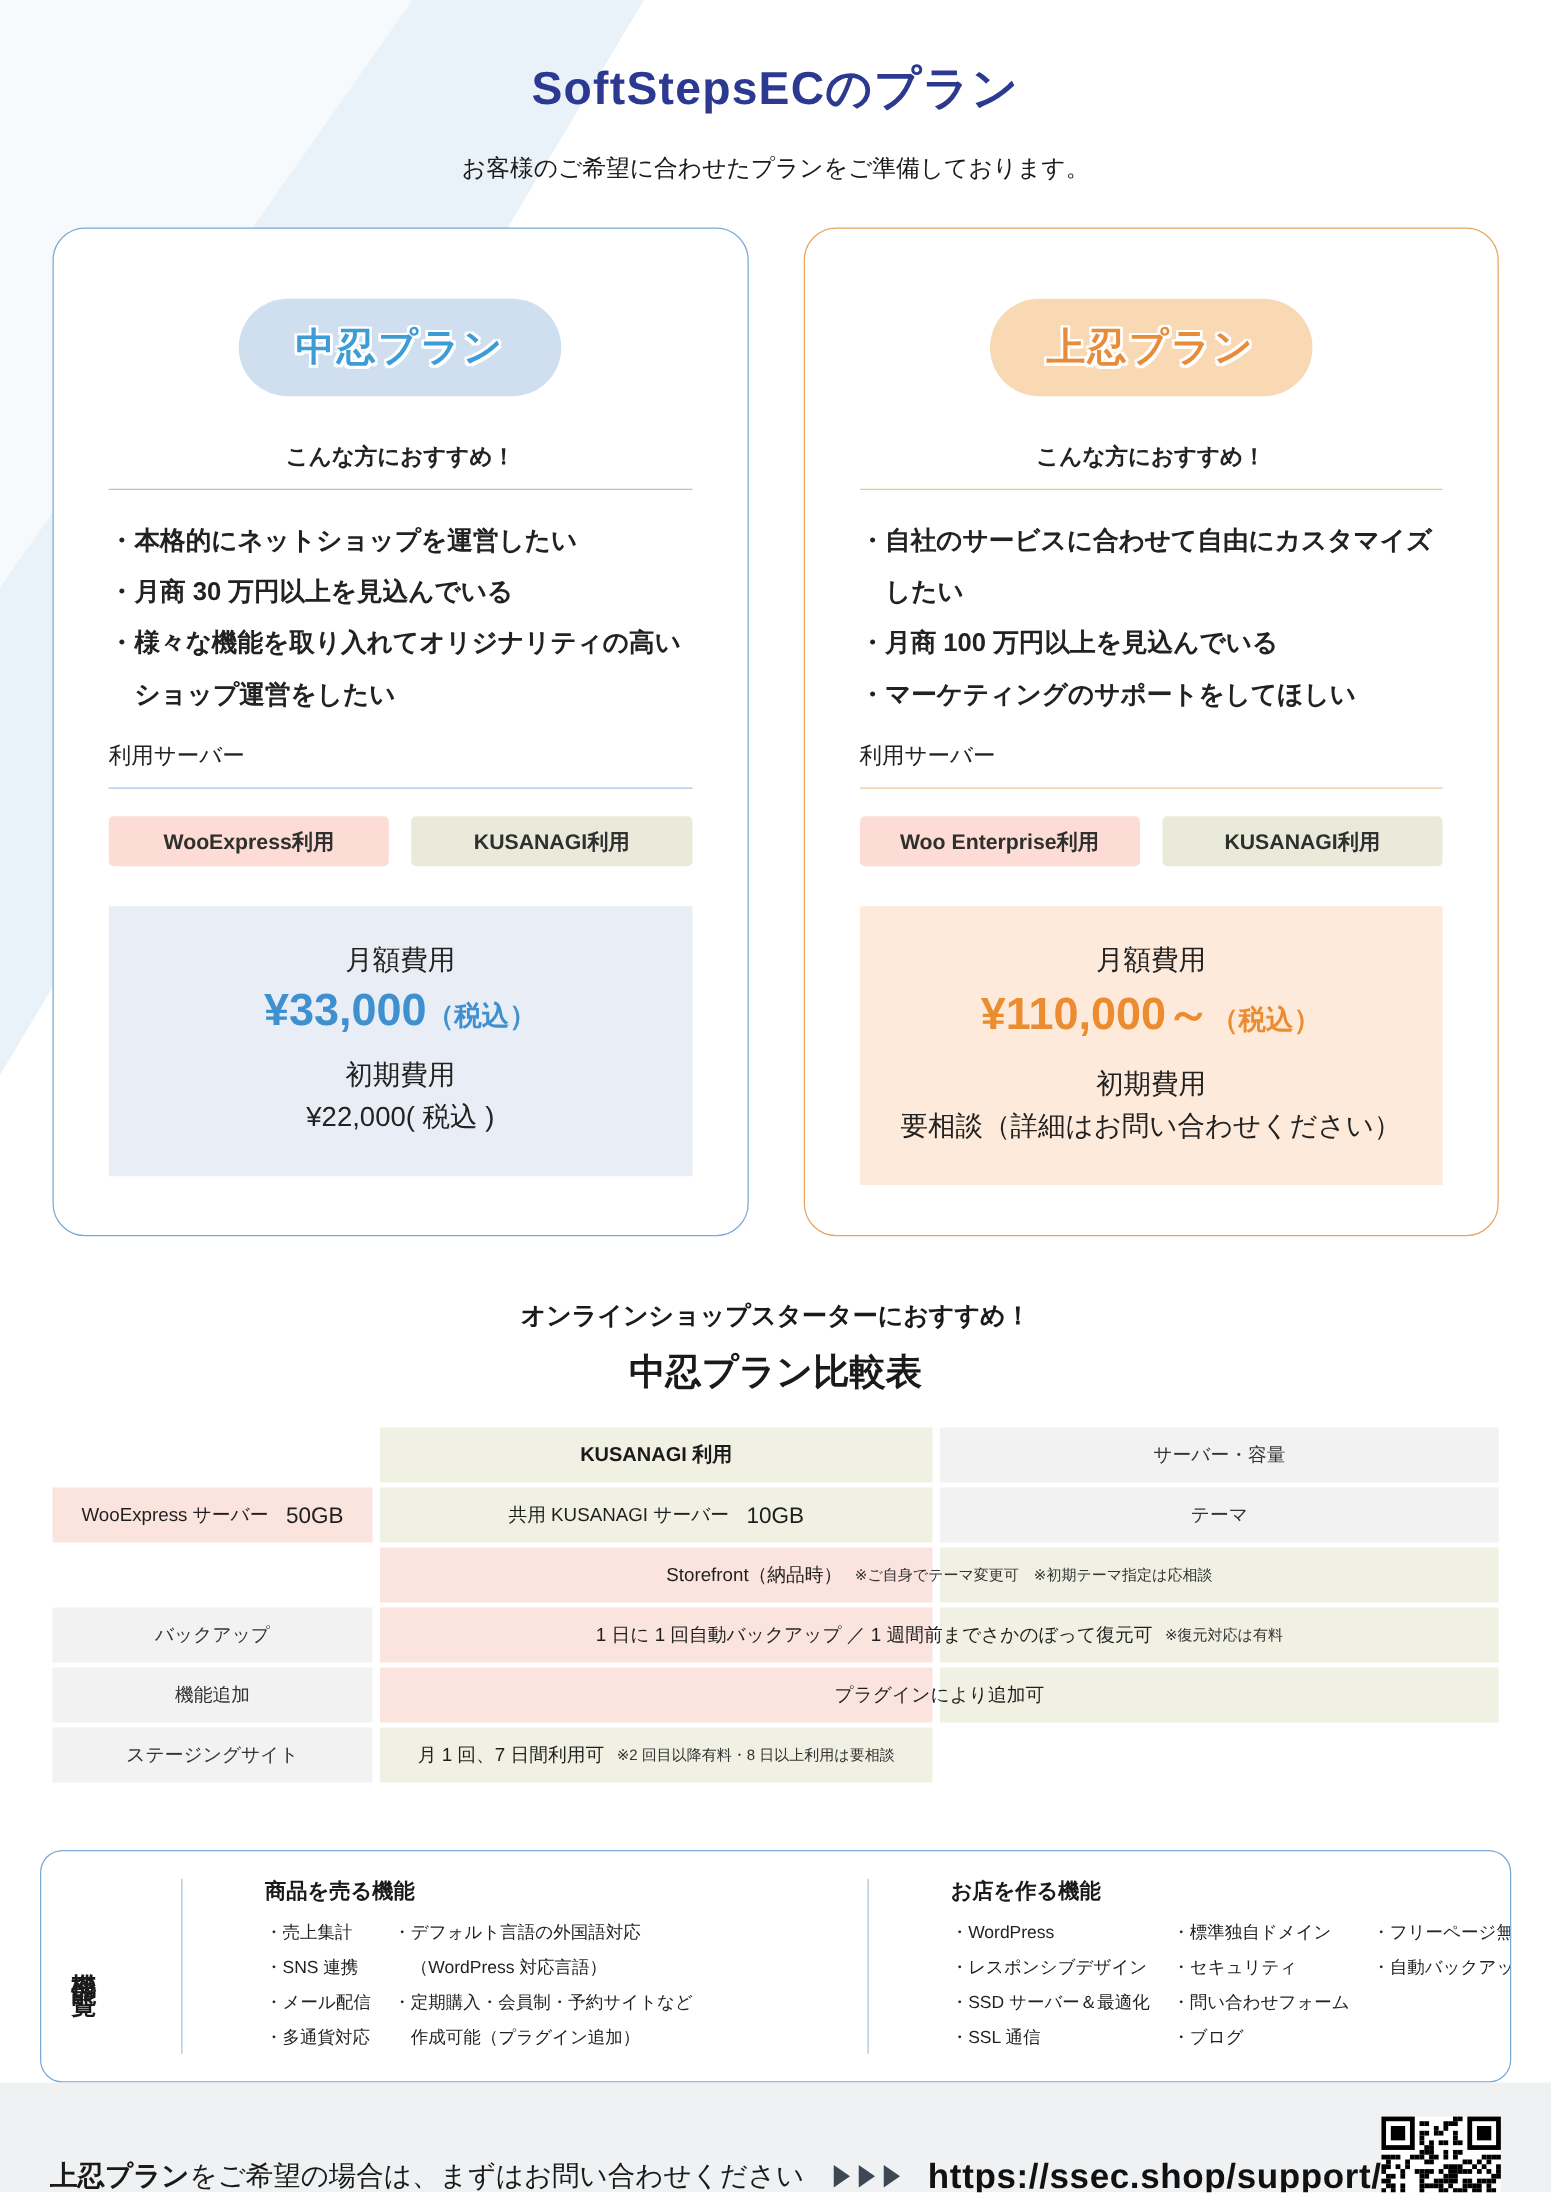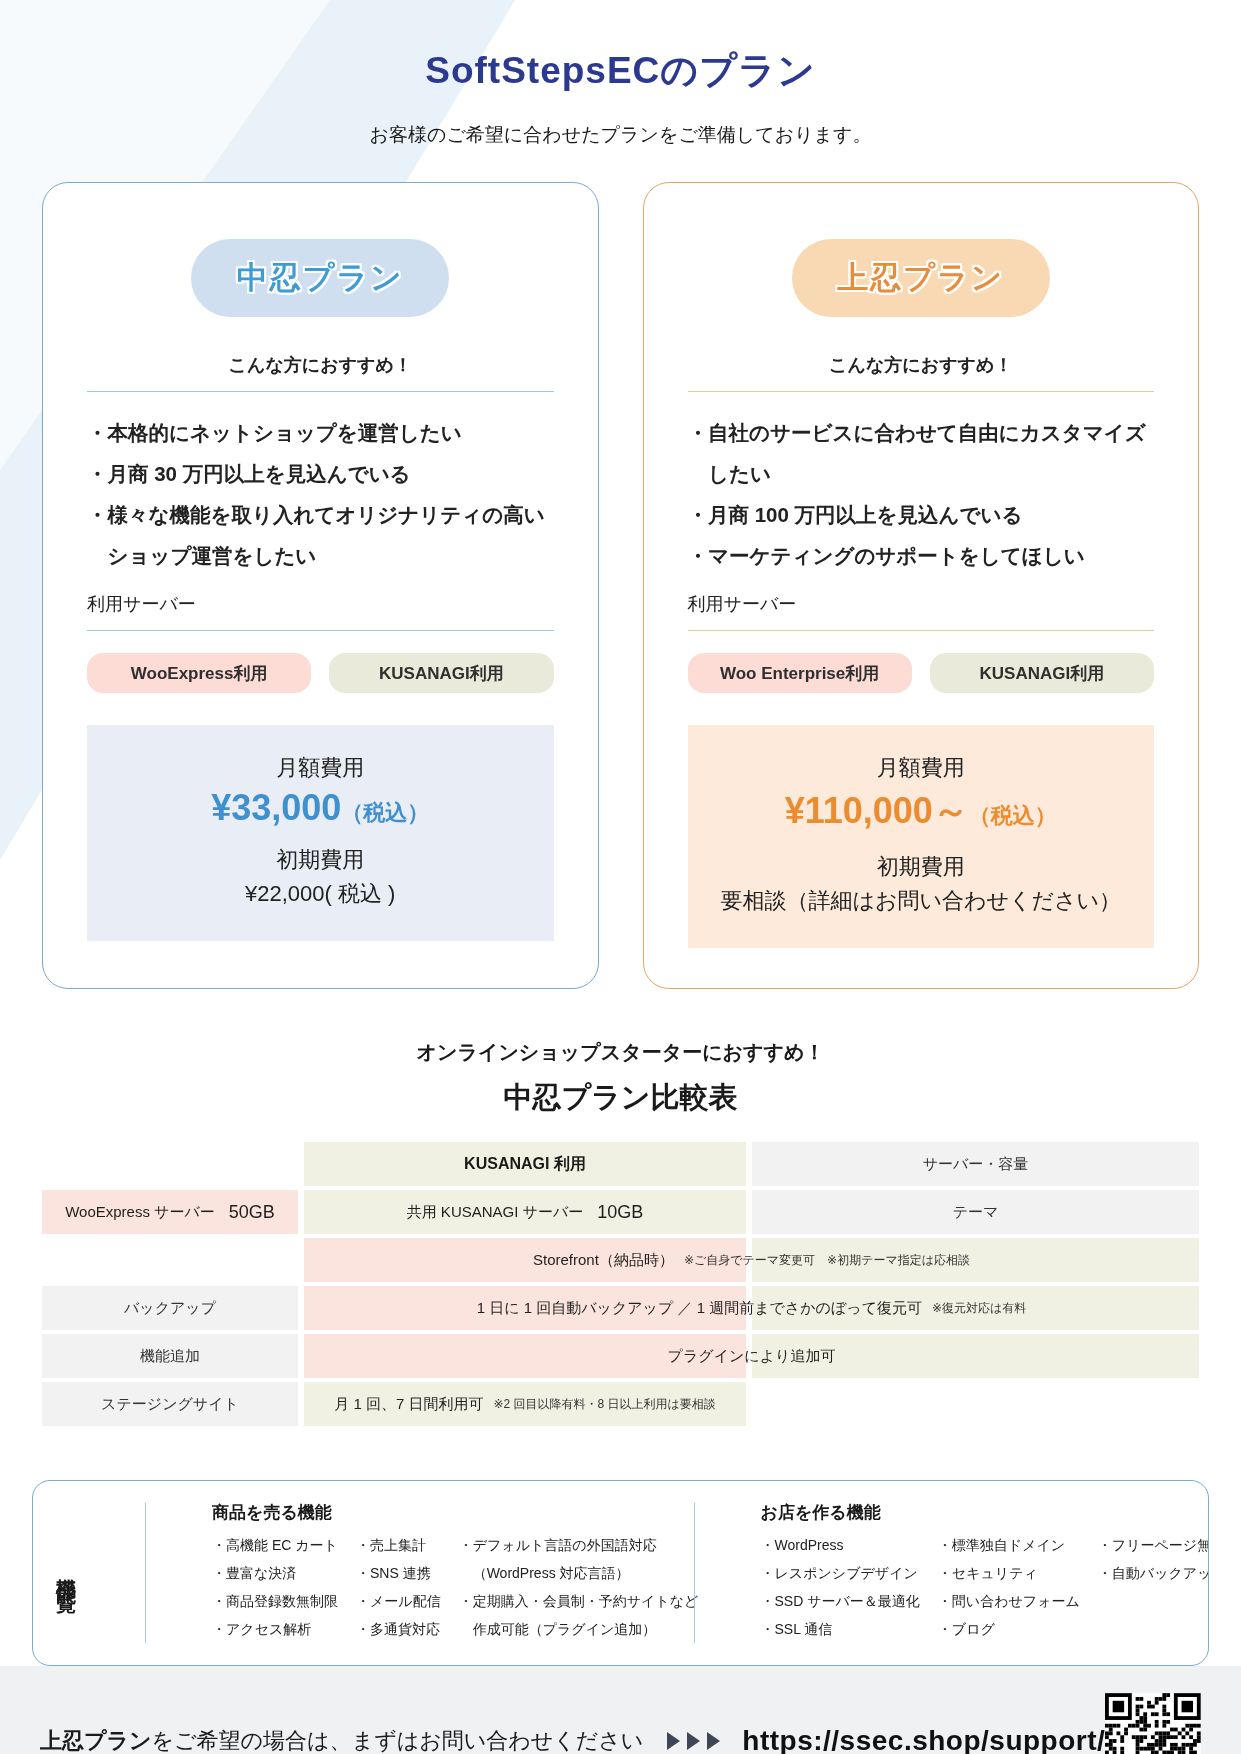--- a/index.html
+++ b/index.html
@@ -32,21 +32,21 @@
   hr.divider { border:none; border-top:1px solid #a8c4e0; margin-top:14px; }
   .card-orange hr.divider { border-top-color:#ecc79c; }
 
   .bullets { margin-top:20px; min-height:170px; }
   .bullet { font-size:20.5px; font-weight:700; line-height:2; color:#222;
             padding-left:1em; text-indent:-1em; }
 
   .server-heading { margin-top:10px; text-align:left; font-size:18px; color:#222; }
 
   .badges { display:flex; gap:18px; margin-top:22px; }
-  .badge { flex:1; height:40px; border-radius:16px; display:flex; align-items:center; justify-content:center;
+  .badge { flex:1; height:40px; border-radius:4px; display:flex; align-items:center; justify-content:center;
            font-size:17px; font-weight:700; color:#2f2f2f; }
   .badge-pink  { background:#fcdcd4; }
   .badge-olive { background:#e9ead9; }
 
   .price-panel { margin-top:32px; padding:28px 8px 32px; text-align:center; }
   .panel-blue   { background:#e9edf5; }
   .panel-orange { background:#fdeadb; }
   .price-label { font-size:22px; color:#222; }
   .price { margin:4px 0 16px; font-size:36px; font-weight:800; }
   .price-blue   { color:#3f90cf; }
@@ -205,26 +205,20 @@
     </div>
 
     <div class="features">
       <div class="f-label">
         <span>機能一覧</span>
       </div>
       <div class="f-sep"></div>
       <div class="f-group">
         <div class="f-heading">商品を売る機能</div>
         <div class="f-cols">
-          <div class="f-col">
-              <div class="feat-item">・高機能 EC カート</div>
-              <div class="feat-item">・豊富な決済</div>
-              <div class="feat-item">・商品登録数無制限</div>
-              <div class="feat-item">・アクセス解析</div>
-            </div>
           <div class="f-col">
               <div class="feat-item">・売上集計</div>
               <div class="feat-item">・SNS 連携</div>
               <div class="feat-item">・メール配信</div>
               <div class="feat-item">・多通貨対応</div>
             </div>
           <div class="f-col">
               <div class="feat-item">・デフォルト言語の外国語対応</div>
               <div class="feat-item">　（WordPress 対応言語）</div>
               <div class="feat-item">・定期購入・会員制・予約サイトなど</div>

